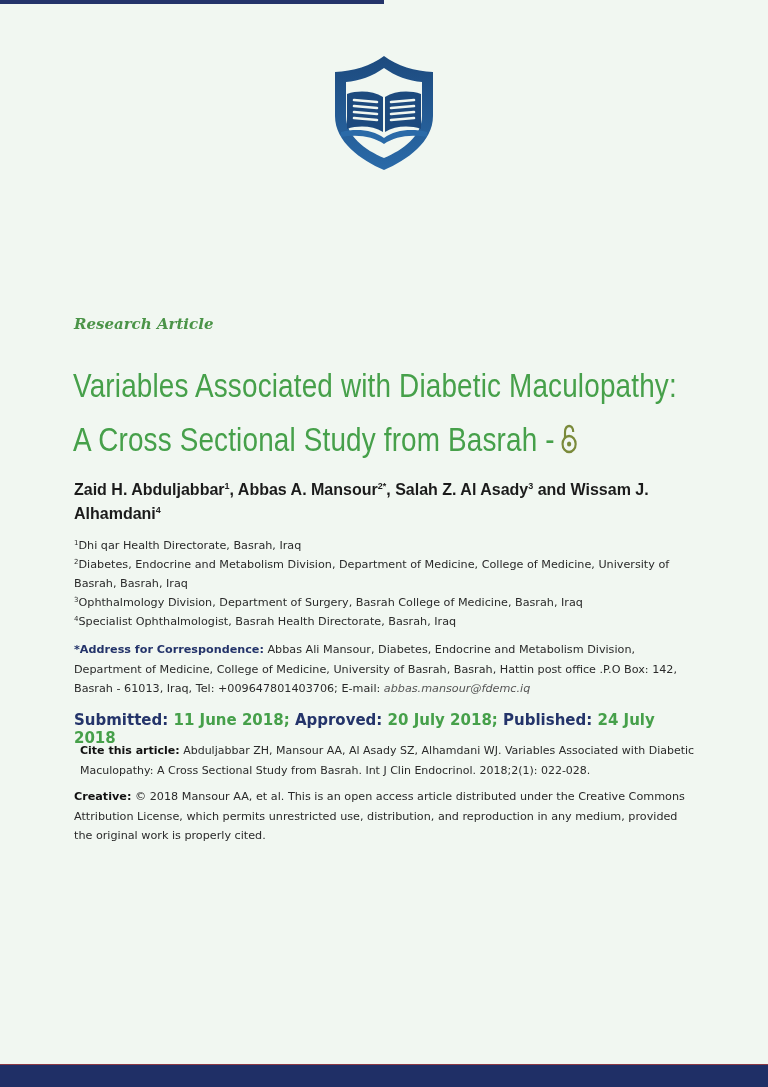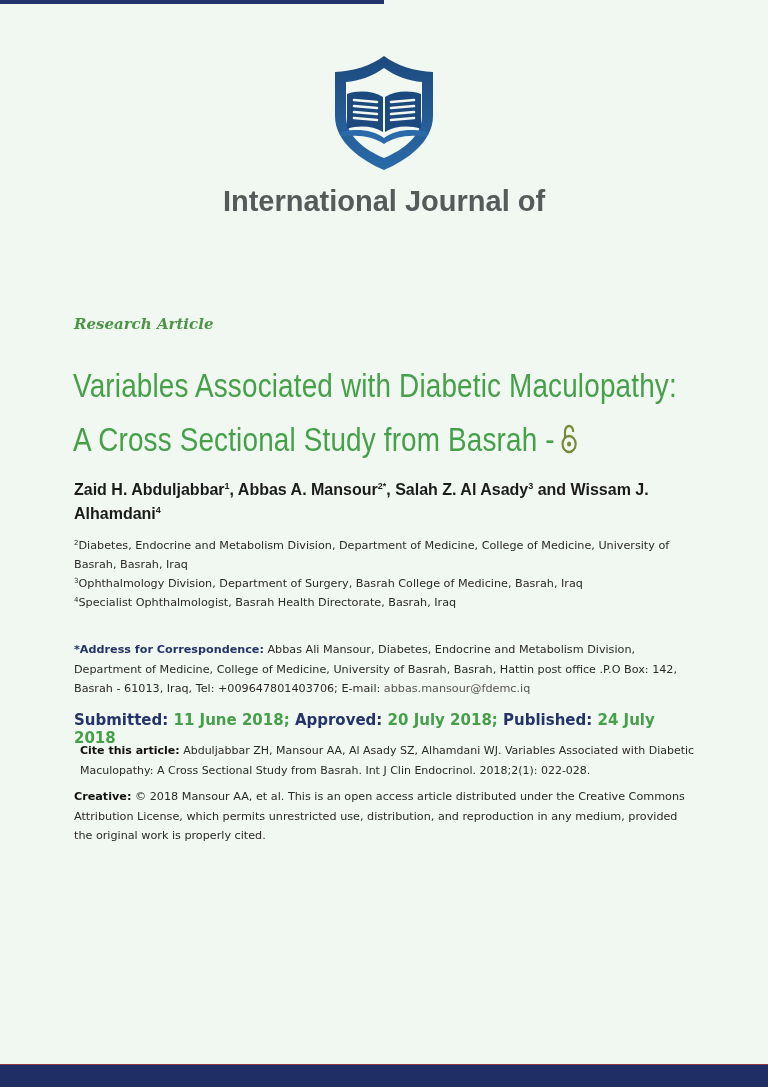--- a/index.html
+++ b/index.html
@@ -77,21 +77,21 @@
       color: #2a2a2a;
     }
     .affiliations sup { font-size: 7px; vertical-align: 4px; }
     .correspondence {
       position: absolute; left: 74px; top: 640px; width: 620px;
       font-size: 11.2px;
       line-height: 19.5px;
       color: #2a2a2a;
     }
     .label-blue { color: #24346a; font-weight: bold; }
-    .email { color: #555; }
+    .email { color: #555; font-style: italic; }
     .dates {
       position: absolute; left: 74px; top: 711px; width: 620px;
       font-size: 15px;
       font-weight: bold;
       color: #24346a;
     }
     .dates .val { color: #46a04a; }
     .cite {
       position: absolute; left: 80px; top: 741px; width: 622px;
       font-size: 11px;
@@ -134,39 +134,39 @@
       <line x1="60" y1="48" x2="83" y2="46"></line>
       <line x1="60" y1="54" x2="83" y2="52"></line>
       <line x1="60" y1="60" x2="83" y2="58"></line>
       <line x1="60" y1="66" x2="83" y2="64"></line>
     </g>
     <path d="M10 78 C26 74 42 76 53 84 C64 76 80 74 96 78 L96 83 C80 80 64 82 53 90 C42 82 26 80 10 83 Z" fill="#2a6aa8"></path>
   </svg>
 </div>
 
 <div class="journal-title">
-  <div>International Journal of</div>
 </div>
 
 <div class="article-type">Research Article</div>
 
 <div class="paper-title">
   <div>Variables Associated with Diabetic Maculopathy:</div>
   <div><span>A Cross Sectional Study from Basrah -</span><span class="oa-icon"><svg width="22" height="30" viewBox="0 0 22 30">
           <path d="M6 14 L6 8 C6 4 8.5 2 11 2 C13.5 2 16 4 16 8" fill="none" stroke="#7a8a3a" stroke-width="2.6"></path>
           <circle cx="11" cy="20" r="8" fill="none" stroke="#7a8a3a" stroke-width="2.6"></circle>
           <circle cx="11" cy="20" r="2.6" fill="#7a8a3a"></circle>
         </svg></span></div>
 </div>
 
 <div class="authors">
   <span>Zaid H. Abduljabbar</span><sup>1</sup><span>, </span><span>Abbas A. Mansour</span><sup>2*</sup><span>, </span><span>Salah Z. Al Asady</span><sup>3</sup><span> and </span><span>Wissam J. Alhamdani</span><sup>4</sup>
 </div>
 
 <div class="affiliations">
+  <div><sup>1</sup><span>Dhi qar Health Directorate, Basrah, Iraq</span></div>
   <div><sup>2</sup><span>Diabetes, Endocrine and Metabolism Division, Department of Medicine, College of Medicine, University of Basrah, Basrah, Iraq</span></div>
   <div><sup>3</sup><span>Ophthalmology Division, Department of Surgery, Basrah College of Medicine, Basrah, Iraq</span></div>
   <div><sup>4</sup><span>Specialist Ophthalmologist, Basrah Health Directorate, Basrah, Iraq</span></div>
 </div>
 
 <div class="correspondence">
   <span class="label-blue">*Address for Correspondence:</span><span> Abbas Ali Mansour, Diabetes, Endocrine and Metabolism Division, Department of Medicine, College of Medicine, University of Basrah, Basrah, Hattin post office .P.O Box: 142, Basrah - 61013, Iraq, Tel: +009647801403706; E-mail: </span><span class="email">abbas.mansour@fdemc.iq</span>
 </div>
 
 <div class="dates">

